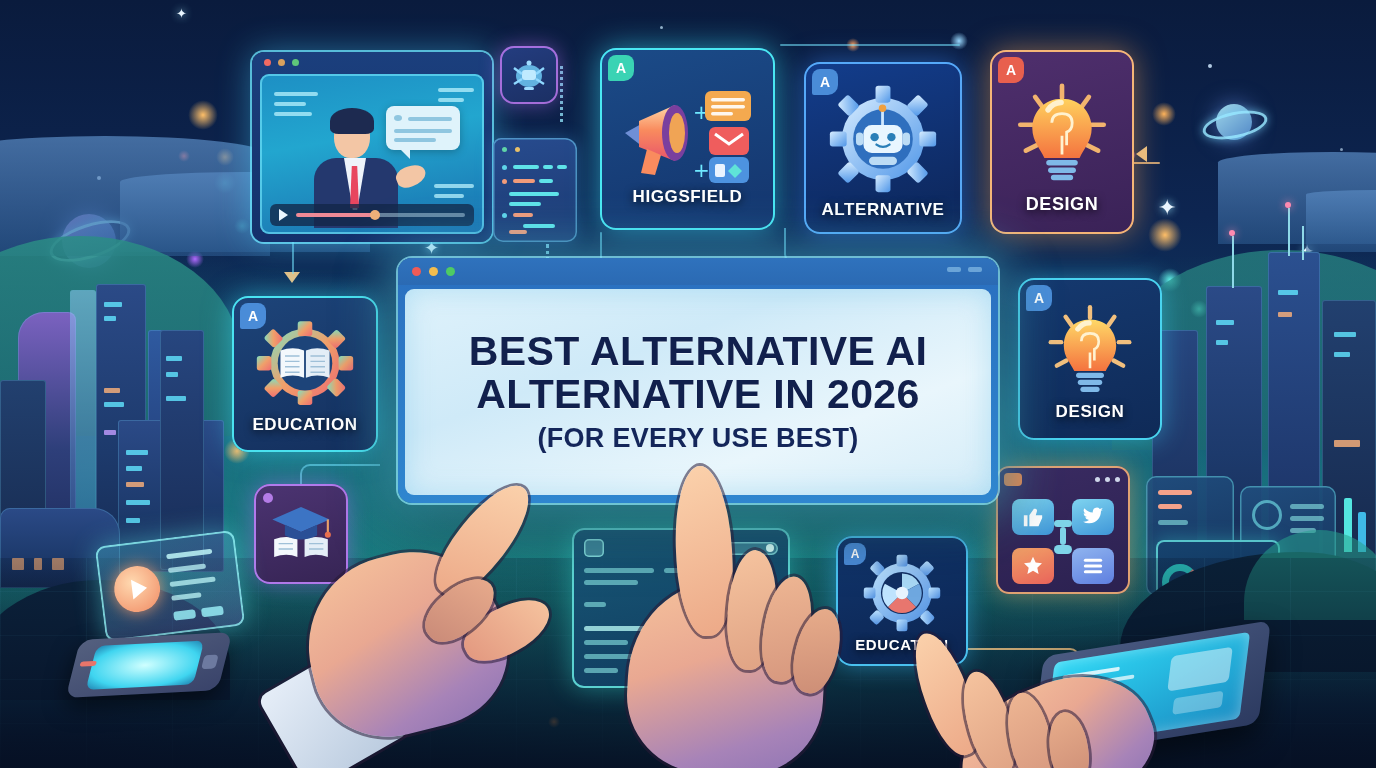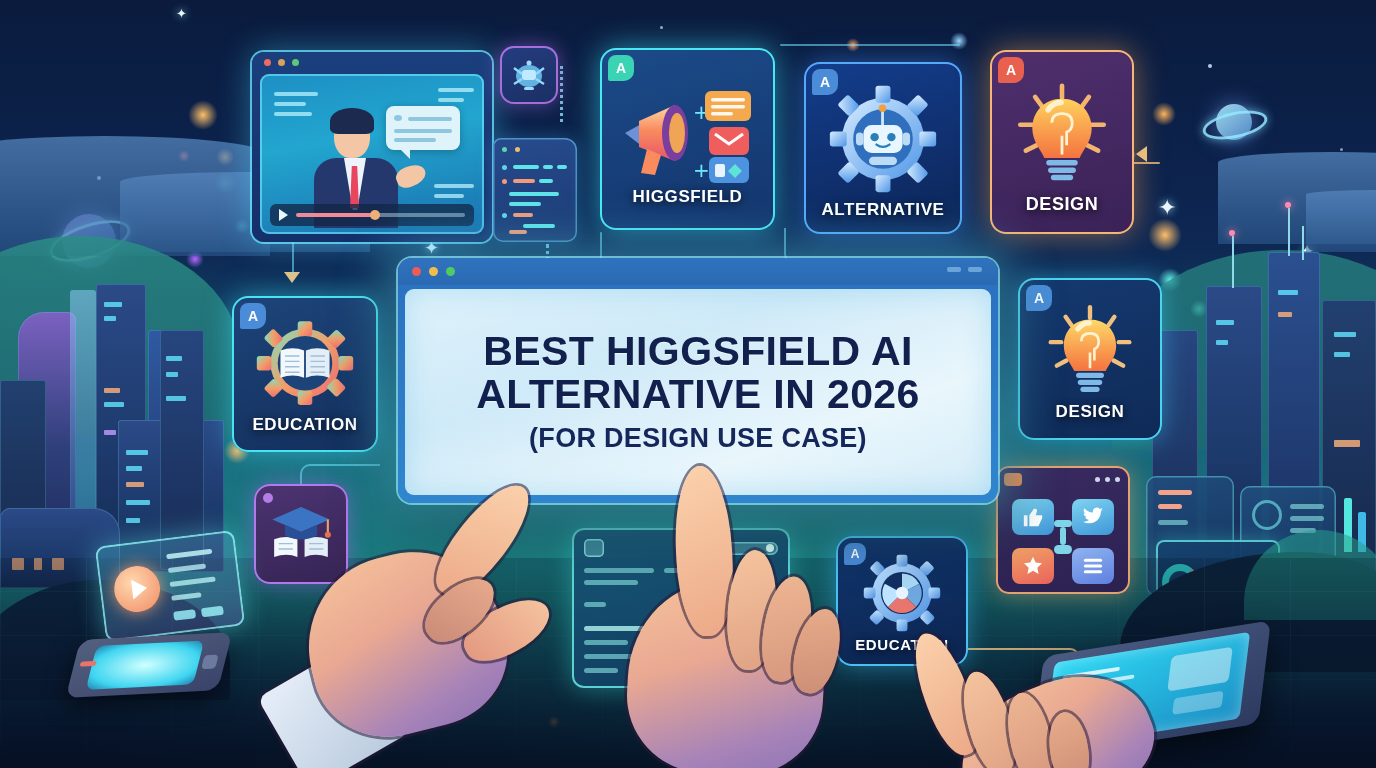--- a/index.html
+++ b/index.html
@@ -776,23 +776,23 @@
     <div class="tbar">
       <span class="dot" style="left:14px;background:#f05b56;"></span>
       <span class="dot" style="left:31px;background:#f3bd4e;"></span>
       <span class="dot" style="left:48px;background:#4ecb63;"></span>
       <span class="tmarks">
           <i></i>
           <i></i>
         </span>
     </div>
     <div class="screen">
-      <h1>BEST HIGGSFIELD AI</h1>
+      <h1>BEST ALTERNATIVE AI</h1>
       <h1>ALTERNATIVE IN 2026</h1>
-      <h2>(FOR DESIGN USE CASE)</h2>
+      <h2>(FOR EVERY USE BEST)</h2>
     </div>
   </div>
 
   <div class="hand" style="left:276px;top:462px;width:330px;height:306px;">
     <div class="cuff" style="left:0px;top:200px;width:116px;height:106px;transform:rotate(-30deg);"></div>
     <div class="palm" style="left:32px;top:92px;width:196px;height:178px;transform:rotate(-14deg);"></div>
     <div class="finger" style="left:182px;top:12px;width:50px;height:132px;transform:rotate(38deg);"></div>
     <div class="finger" style="left:208px;top:122px;width:46px;height:92px;transform:rotate(62deg);background:linear-gradient(160deg,#f6c49f,#e2977f);"></div>
     <div class="finger" style="left:162px;top:108px;width:44px;height:80px;transform:rotate(50deg);background:linear-gradient(160deg,#e8ab8c,#c98a78);"></div>
   </div>

